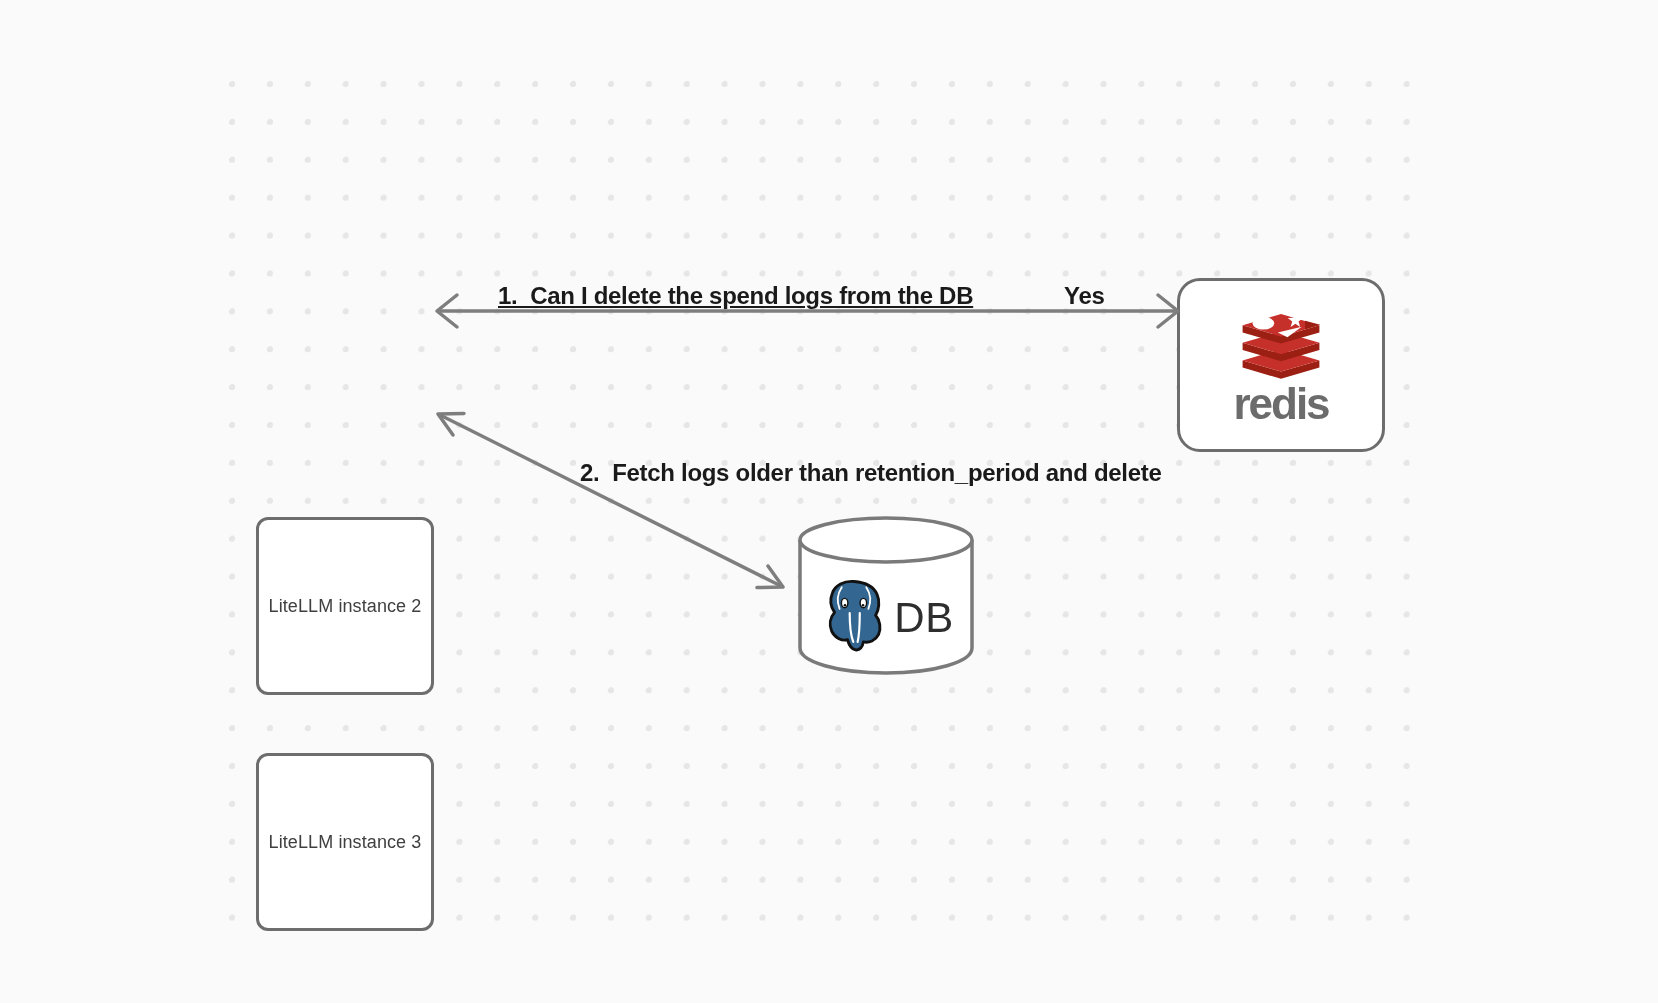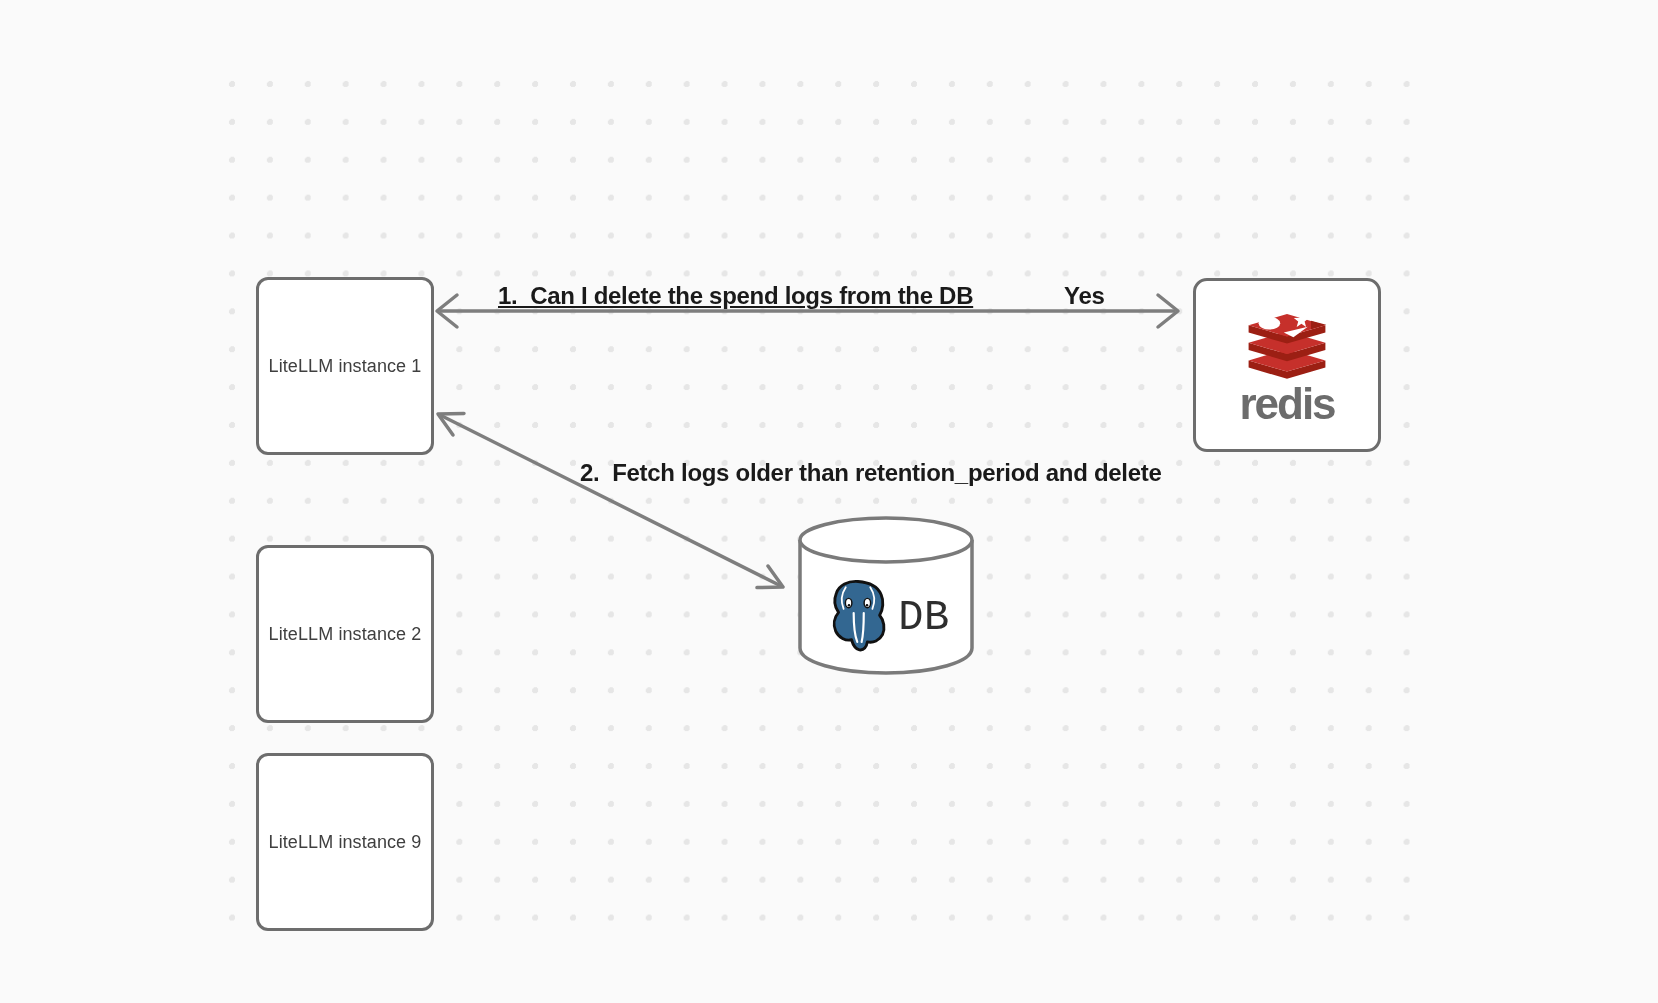--- a/index.html
+++ b/index.html
@@ -14,65 +14,62 @@
     background-size:37.9px 37.9px;
   }
   
   .node{
     position:absolute;background:#ffffff;border:3.5px solid #6d6d6d;
     box-sizing:border-box;display:flex;align-items:center;justify-content:center;
   }
   .box{width:178px;height:178px;border-radius:12px;}
   .box .lbl{font-size:18px;color:#3f3f3f;letter-spacing:.1px;}
   .n1{left:256px;top:277px;}
-  .n2{left:256px;top:517px;margin-top:28px;}
+  .n2{left:256px;top:517px;}
   .n3{left:256px;top:753px;}
   
   .redis{
-    left:1177px;top:278px;width:188px;height:174px;border-radius:14px;
-    flex-direction:column;padding-top:4px;margin-left:16px;
+    left:1177px;top:278px;width:208px;height:174px;border-radius:23px;
+    flex-direction:column;padding-top:4px;
   }
   .redis-word{
     font-size:44px;font-weight:bold;color:#6c6c6c;letter-spacing:-2px;
     line-height:40px;margin-top:-2px;
   }
   
   .db-node{position:absolute;left:796px;top:514px;width:180px;height:164px;}
   .db-node svg.cyl{position:absolute;left:0;top:0;}
   .db-content{
     position:absolute;left:0;top:62px;width:180px;height:84px;
-    display:flex;align-items:center;justify-content:center;gap:4px;font-family:Liberation Mono, monospace;
+    display:flex;align-items:center;justify-content:center;gap:4px;
   }
   .db-label{font-size:42px;color:#2e2e2e;letter-spacing:.5px;}
   
   .overlay{position:absolute;left:0;top:0;pointer-events:none;}
   
   .arrow-label{
     position:absolute;font-size:24px;font-weight:bold;color:#1a1a1a;
     letter-spacing:-0.3px;white-space:pre;line-height:26px;
   }
   .t1{left:498px;top:283px;text-decoration:underline;}
   .t-yes{left:1052px;top:283px;margin-left:12px;}
   .t2{left:580px;top:460px;}
 </style>
 </head>
 <body>
 
 <div class="stage">
 
   <div class="dot-field"></div>
 
-  <div class="node box n1">
-    <span class="lbl">LiteLLM instance 1</span>
-  </div>
   <div class="node box n2">
     <span class="lbl">LiteLLM instance 2</span>
   </div>
   <div class="node box n3">
-    <span class="lbl">LiteLLM instance 9</span>
+    <span class="lbl">LiteLLM instance 3</span>
   </div>
 
   <div class="node redis">
     <span>
       <svg width="96" height="72" viewBox="0 0 120 88">
 
         <path d="M12,62 L12,71 L60,85 L108,71 L108,62 L60,76 Z" fill="#9c1f13"></path>
         <path d="M12,62 L60,48 L108,62 L60,76 Z" fill="#c6302b"></path>
 
         <path d="M12,40 L12,49 L60,63 L108,49 L108,40 L60,54 Z" fill="#9c1f13"></path>

